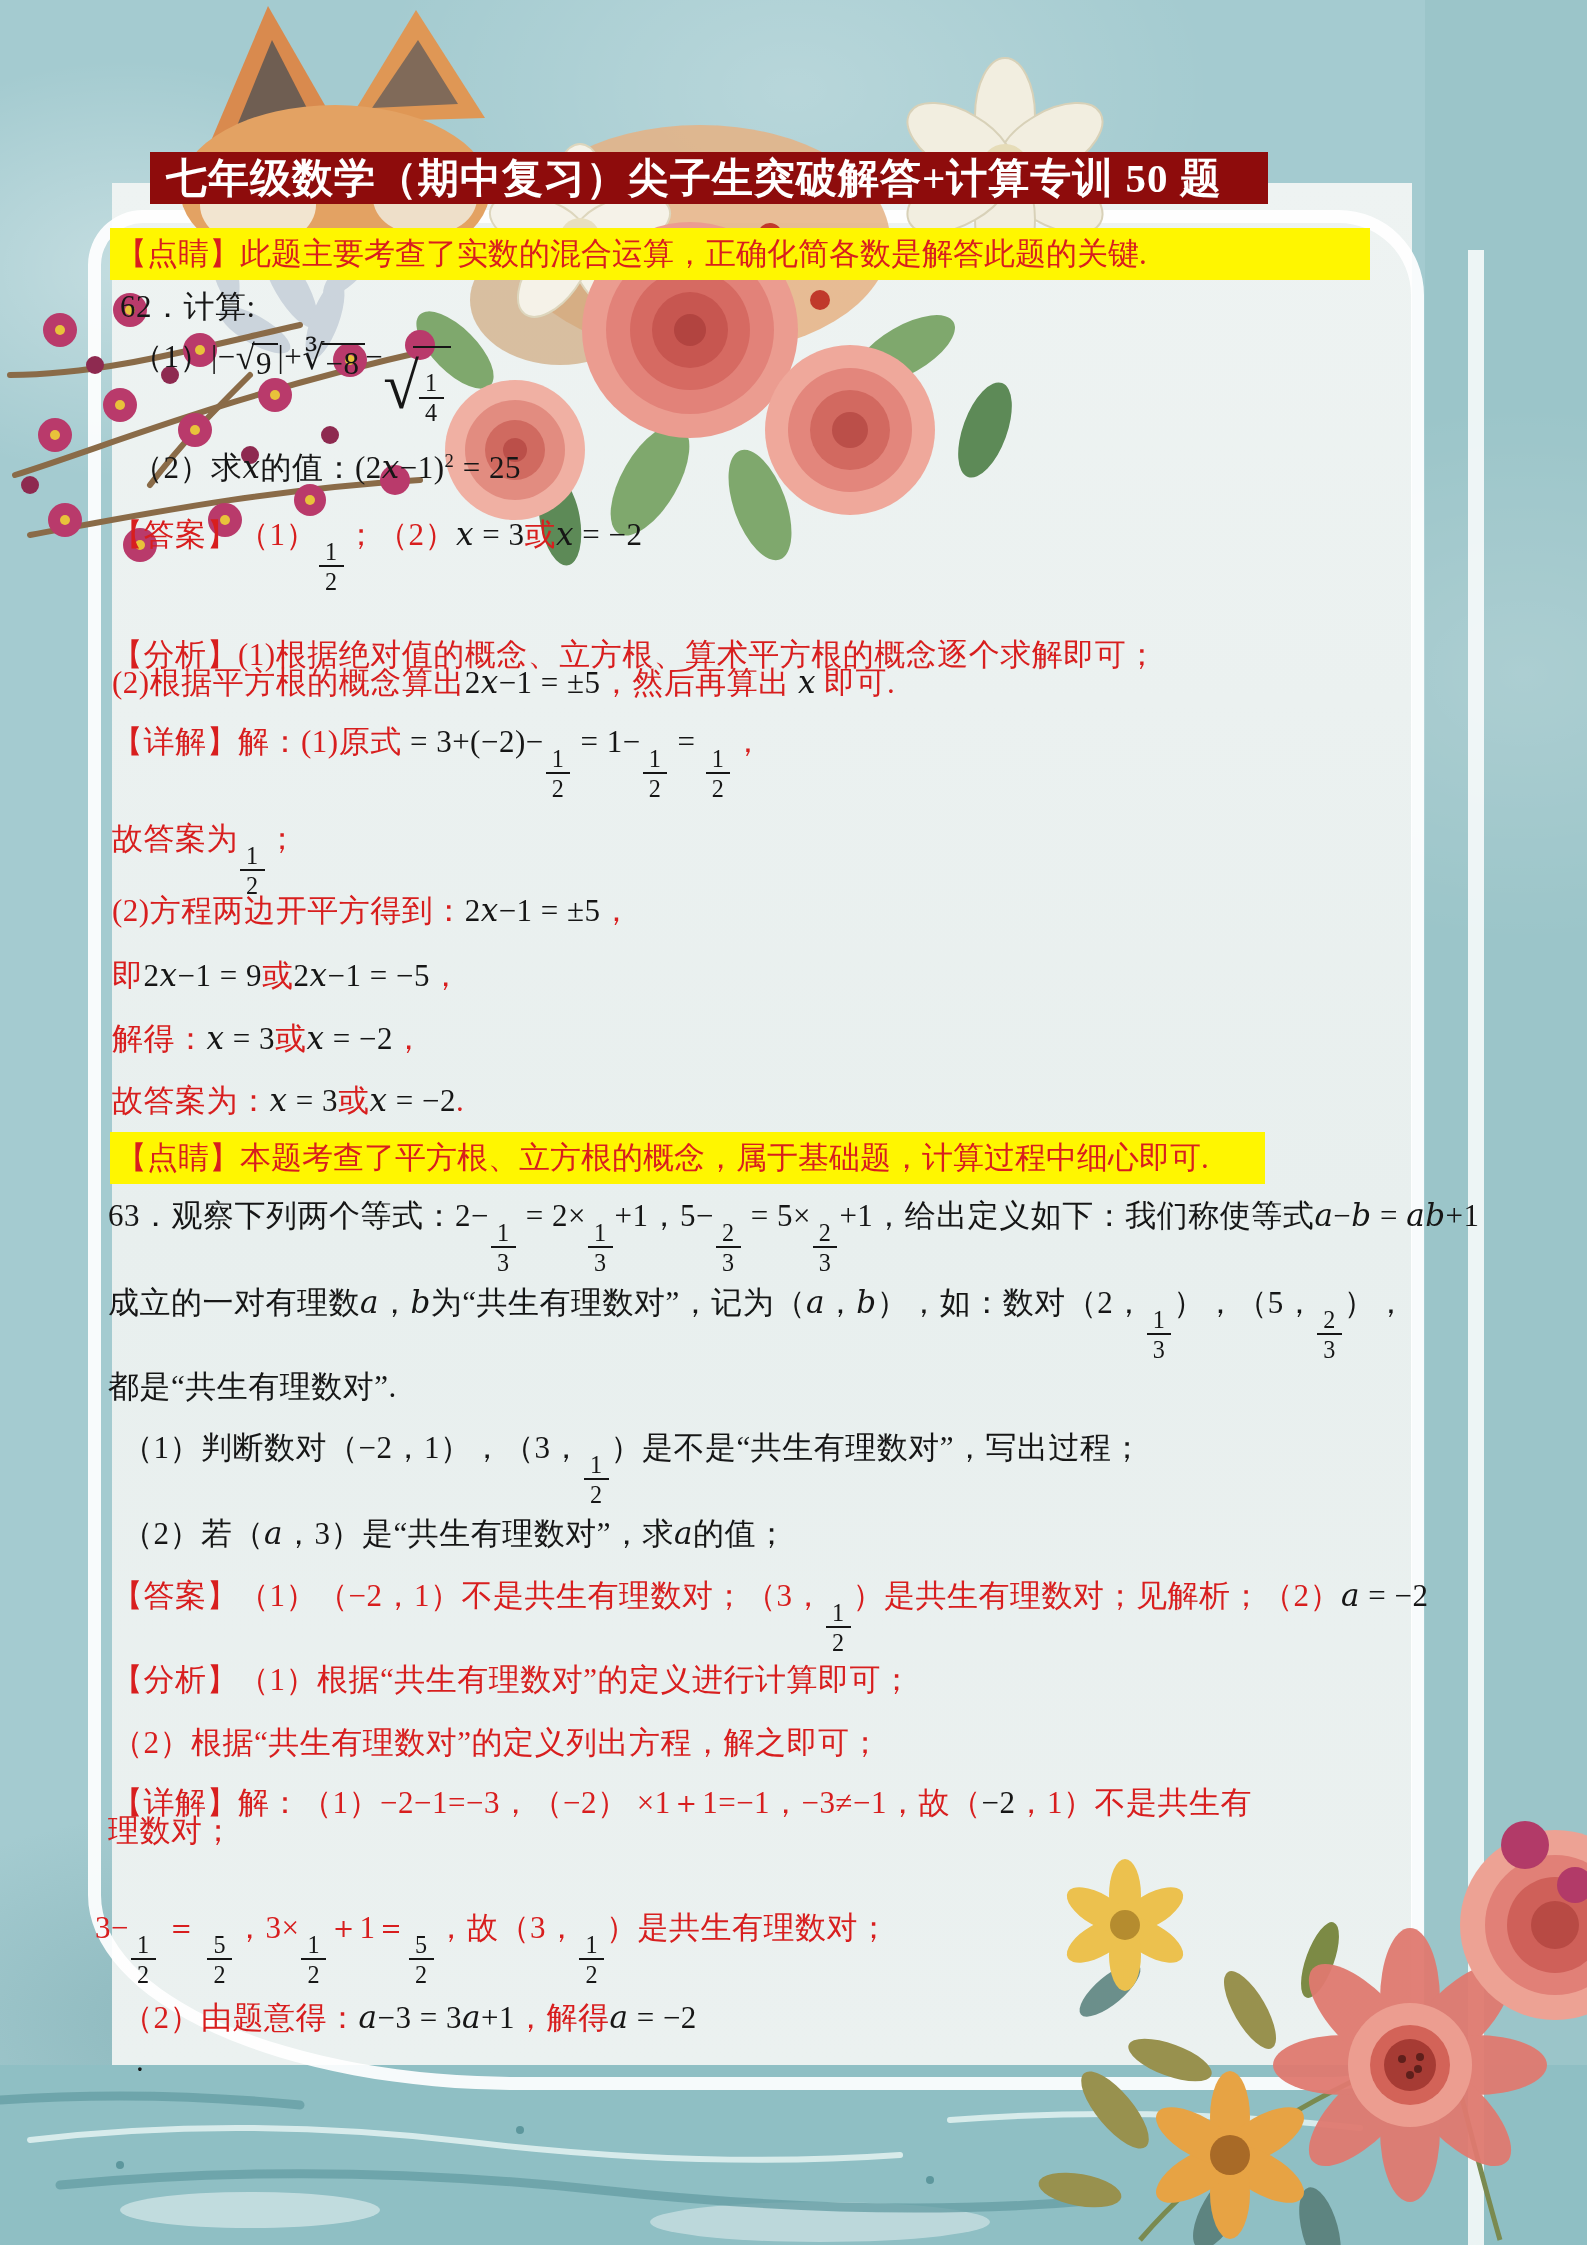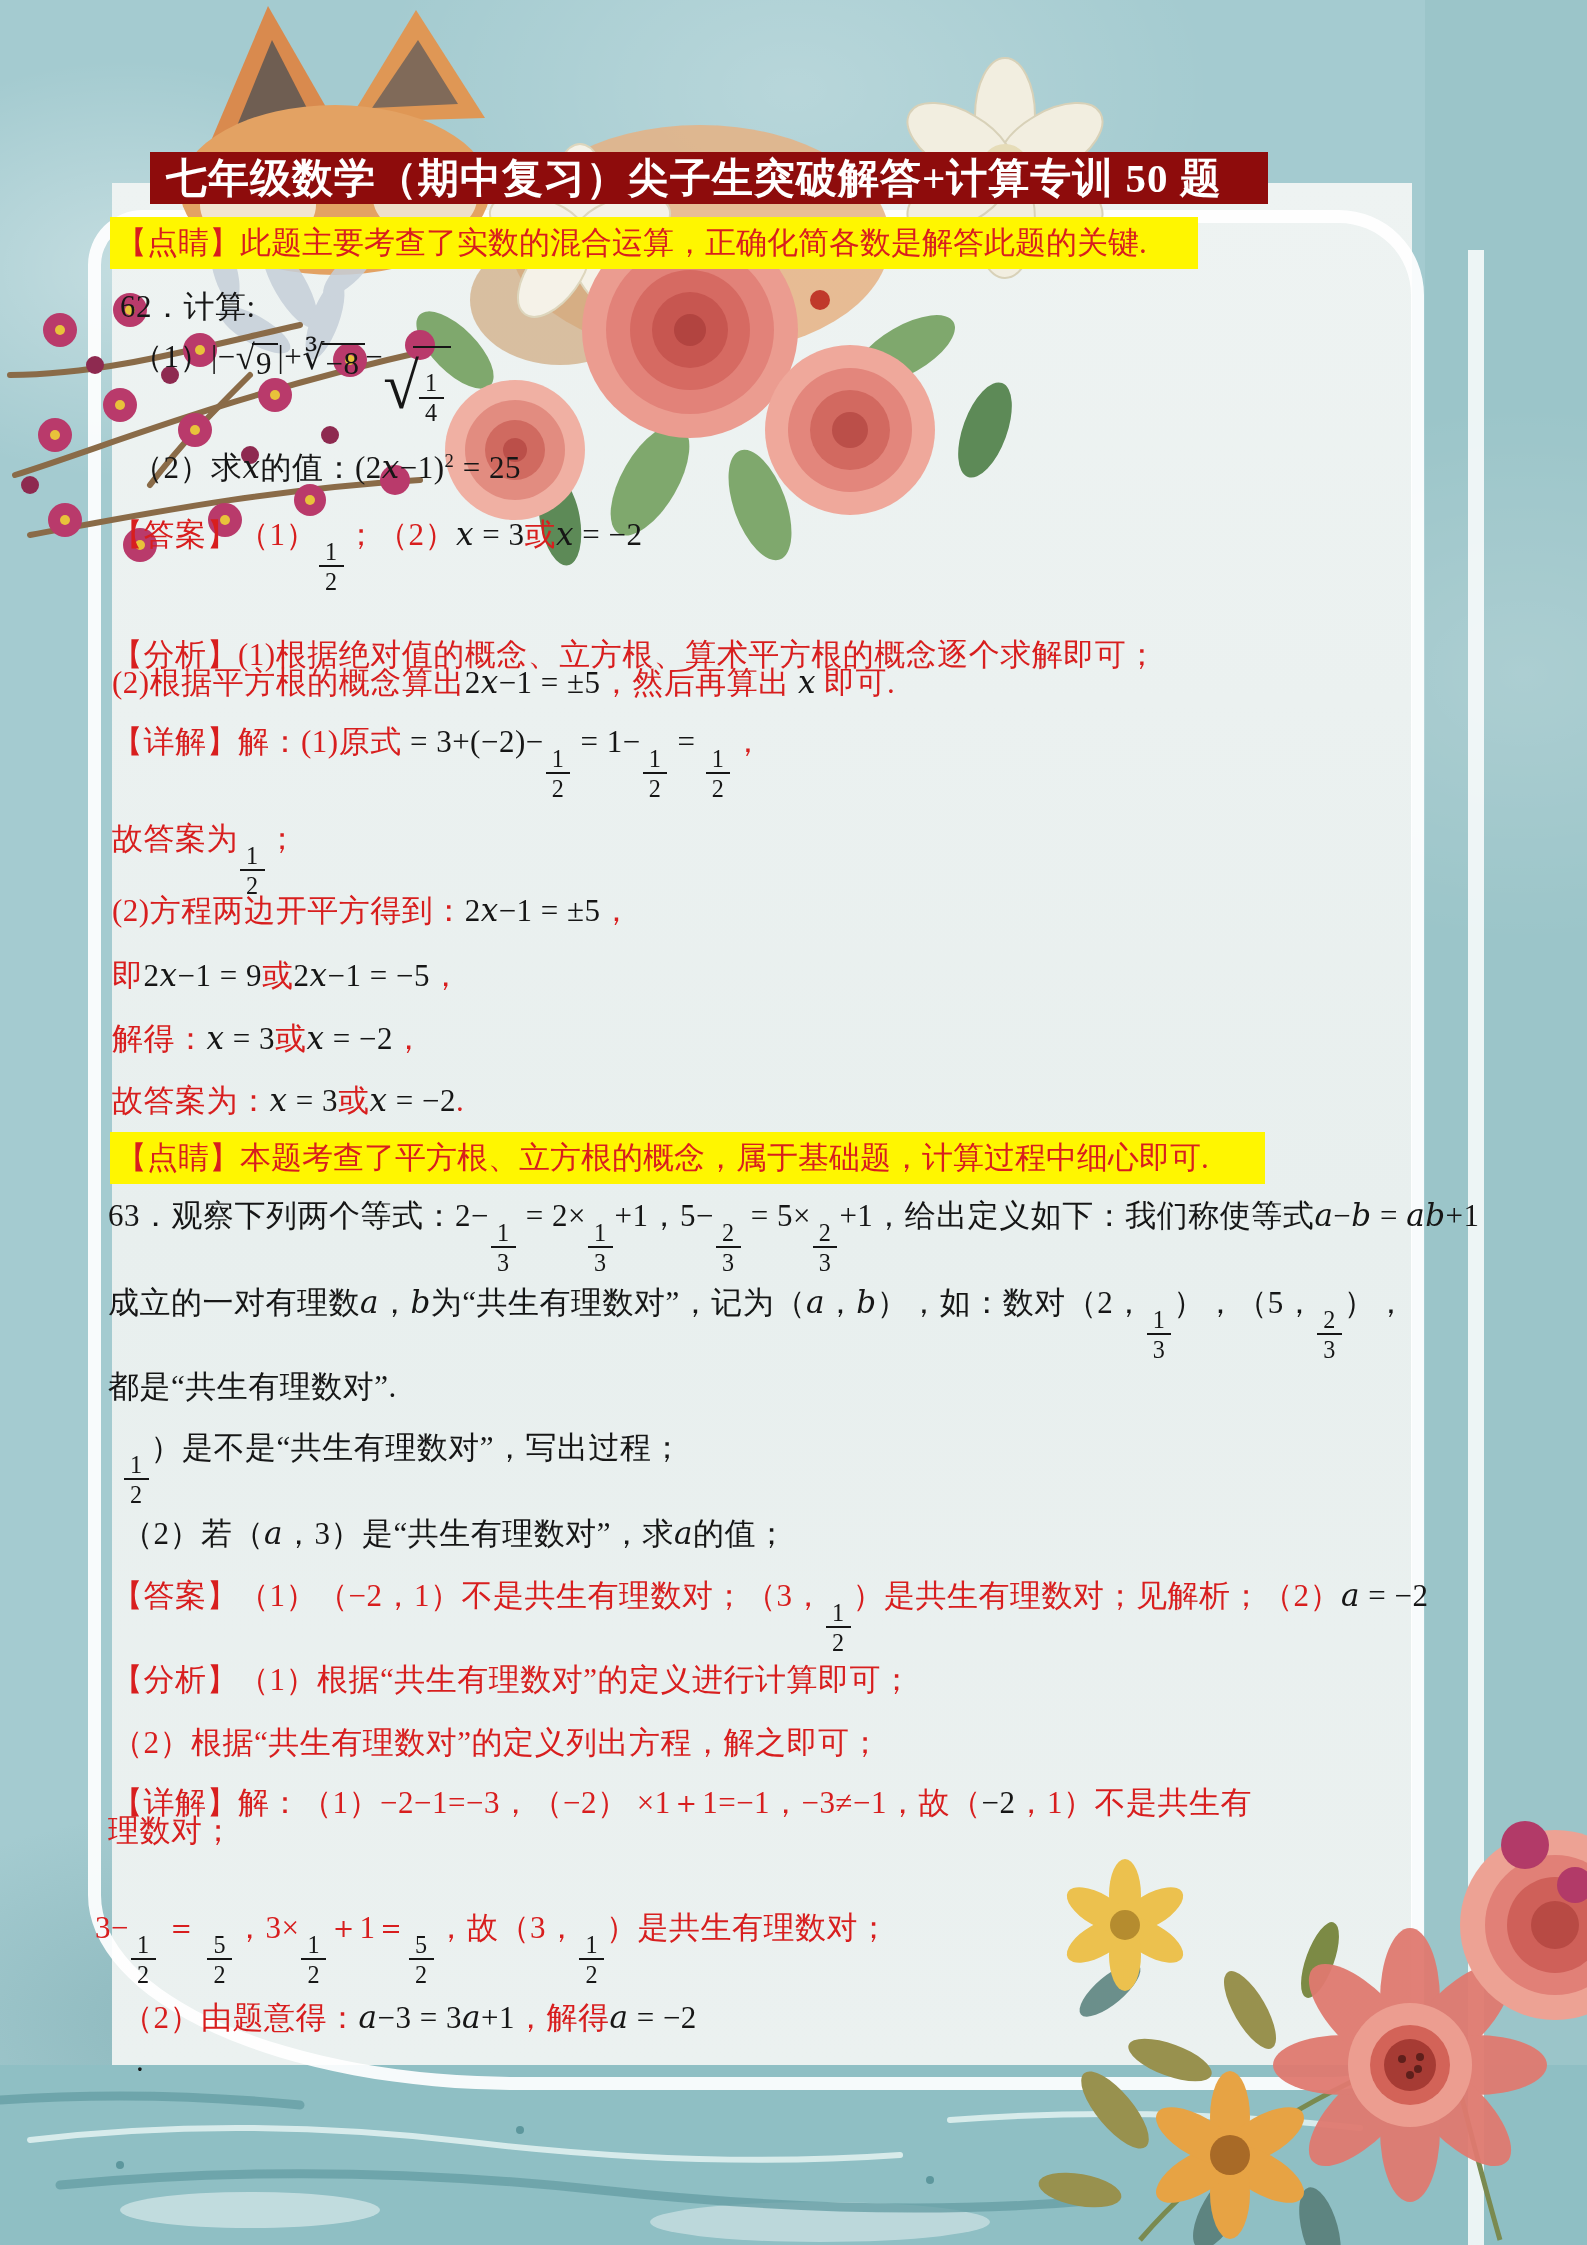--- a/index.html
+++ b/index.html
@@ -269,21 +269,21 @@
       <circle cx="120" cy="105" r="4"></circle>
         <circle cx="520" cy="70" r="4"></circle>
         <circle cx="930" cy="120" r="4"></circle>
         <circle cx="1250" cy="90" r="4"></circle>
     </g>
   </svg>
 
   <div class="banner">
     <span>七年级数学（期中复习）尖子生突破解答+计算专训 50 题</span>
   </div>
-  <div class="hl" style="left:110px;top:217px;width:1088px">
+  <div class="hl" style="left:110px;top:228px;width:1260px">
     <span>【点睛】此题主要考查了实数的混合运算，正确化简各数是解答此题的关键.</span>
   </div>
   <div class="hl" style="left:110px;top:1132px;width:1155px">
     <span>【点睛】本题考查了平方根、立方根的概念，属于基础题，计算过程中细心即可.</span>
   </div>
 
   <div class="line ink" style="top:288px;left:120px"><span>62．计算:</span></div>
   <div class="line ink" style="top:338px;left:132px"><span>（1）</span><span>|−</span><span class="sqrt">
         <span class="rs">√</span>
         <span class="rad">9</span>
@@ -336,21 +336,21 @@
         <span class="den">3</span>
       </span><span>+1，给出定义如下：我们称使等式</span><span class="it">a</span><span>−</span><span class="it">b</span><span> = </span><span class="it">ab</span><span>+1</span></div>
   <div class="line ink" style="top:1283px;left:108px"><span>成立的一对有理数</span><span class="it">a</span><span>，</span><span class="it">b</span><span>为“共生有理数对”，记为（</span><span class="it">a</span><span>，</span><span class="it">b</span><span>），如：数对（2，</span><span class="frac">
         <span class="num">1</span>
         <span class="den">3</span>
       </span><span>），（5，</span><span class="frac">
         <span class="num">2</span>
         <span class="den">3</span>
       </span><span>），</span></div>
   <div class="line ink" style="top:1368px;left:108px"><span>都是“共生有理数对”.</span></div>
-  <div class="line ink" style="top:1429px;left:122px"><span class="frac">
+  <div class="line ink" style="top:1429px;left:122px"><span>（1）判断数对（−2，1），（3，</span><span class="frac">
         <span class="num">1</span>
         <span class="den">2</span>
       </span><span>）是不是“共生有理数对”，写出过程；</span></div>
   <div class="line ink" style="top:1514px;left:122px"><span>（2）若（</span><span class="it">a</span><span>，3）是“共生有理数对”，求</span><span class="it">a</span><span>的值；</span></div>
   <div class="line ink" style="top:1576px;left:112px"><span class="red">【答案】（1）（−2，1）不是共生有理数对；（3，</span><span class="frac">
         <span class="num">1</span>
         <span class="den">2</span>
       </span><span class="red">）是共生有理数对；见解析；（2）</span><span class="it">a</span><span> = −2</span></div>
   <div class="line red" style="top:1661px;left:112px"><span>【分析】（1）根据“共生有理数对”的定义进行计算即可；</span></div>
   <div class="line red" style="top:1724px;left:112px"><span>（2）根据“共生有理数对”的定义列出方程，解之即可；</span></div>

